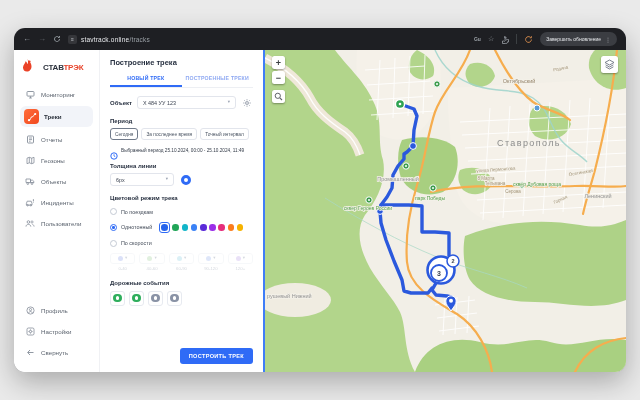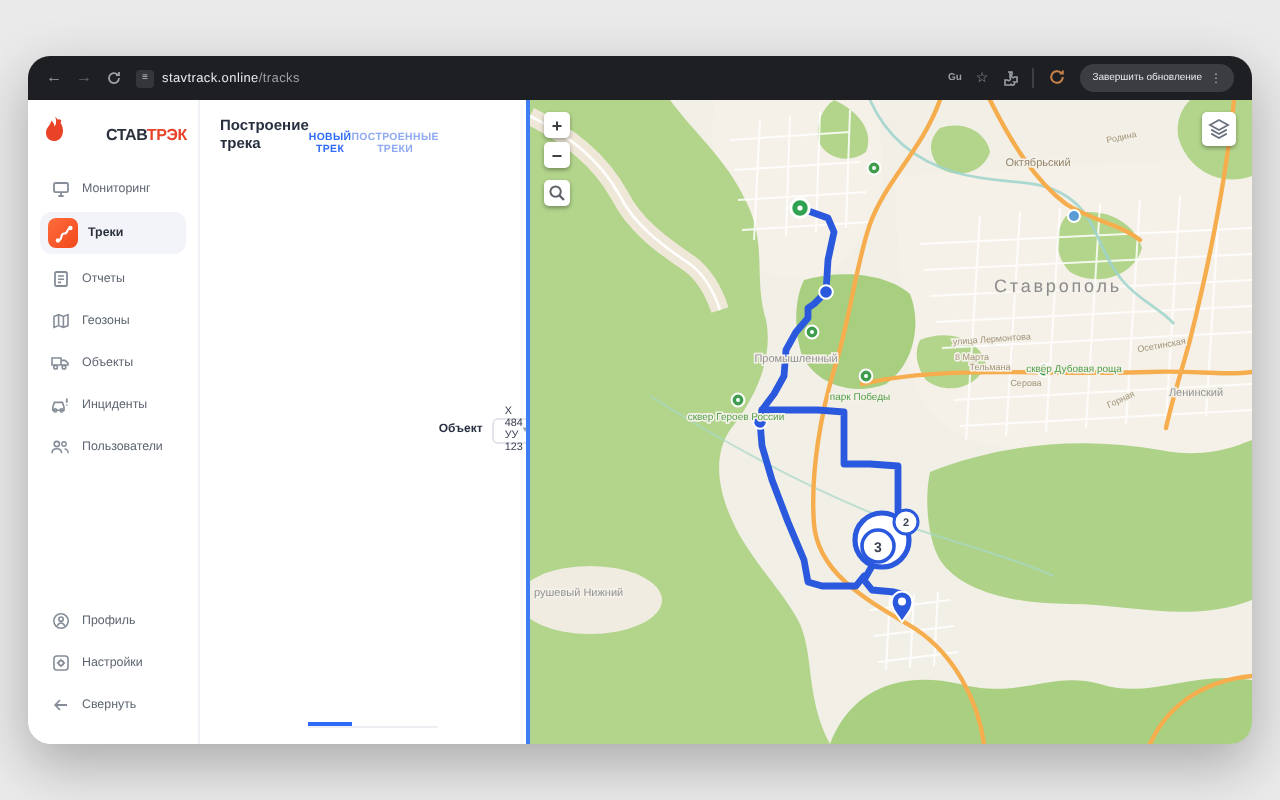--- a/index.html
+++ b/index.html
@@ -28,33 +28,33 @@
     gap:4px; padding:0 6px; }
   .pill-label { font-size:5px; color:#e8eaed; white-space:nowrap; }
   .pill-menu { color:#bdc1c6; font-size:6px; }
 
   
   .app { position:absolute; top:22px; left:0; right:0; bottom:0; background:#fff; display:flex; }
 
   
   .sidebar { width:86px; background:#fff; border-right:1px solid #f0f1f4; display:flex;
     flex-direction:column; padding:7px 6px 8px; }
-  .logo { display:flex; align-items:center; gap:20px; padding:1px 2px 9px; }
+  .logo { display:flex; align-items:center; gap:10px; padding:1px 2px 9px; }
   .logo-text { font-size:8px; font-weight:800; letter-spacing:-.2px; }
   .logo-text .p1 { color:#2b313c; } .logo-text .p2 { color:#e8432a; }
   .side-item { display:flex; align-items:center; gap:5px; padding:3px 4px; border-radius:6px;
     color:#5d6570; font-size:6.2px; margin-bottom:3px; cursor:pointer; }
   .side-item .ic { width:12px; height:12px; display:grid; place-items:center; color:#858d99; flex:none; }
   .side-item.active { background:#f2f4f9; color:#2b313c; font-weight:bold; }
   .side-item.active .ic { width:15px; height:15px; background:linear-gradient(135deg,#ff6d3c,#f1481d);
     border-radius:4px; color:#fff; }
   .side-footer { margin-top:auto; }
 
   
-  .panel { width:163px; padding:8px 10px 8px; display:flex; background:#fff; }
+  .panel { width:163px; padding:8px 10px 8px; display:flex; flex-direction:column; background:#fff; }
   .panel-title { font-size:7.5px; font-weight:bold; color:#273040; }
   .tabs { display:flex; margin-top:6px; border-bottom:1px solid #edeff3; }
   .tab { flex:1; text-align:center; font-size:5.2px; font-weight:bold; letter-spacing:.2px;
     padding:2px 0 4px; color:#8fa9f2; cursor:pointer; }
   .tab.active { color:#2f6bf6; border-bottom:2px solid #2f6bf6; }
   .row-object { display:flex; align-items:center; gap:5px; margin-top:8px; }
   .fld-label { font-size:6px; font-weight:bold; color:#273040; }
   .select { height:13px; border:1px solid #e2e5ec; border-radius:3px; display:flex; align-items:center;
     justify-content:space-between; padding:0 5px; font-size:5.4px; color:#3b4351; background:#fff; cursor:pointer; }
   .obj-select { flex:1; }

